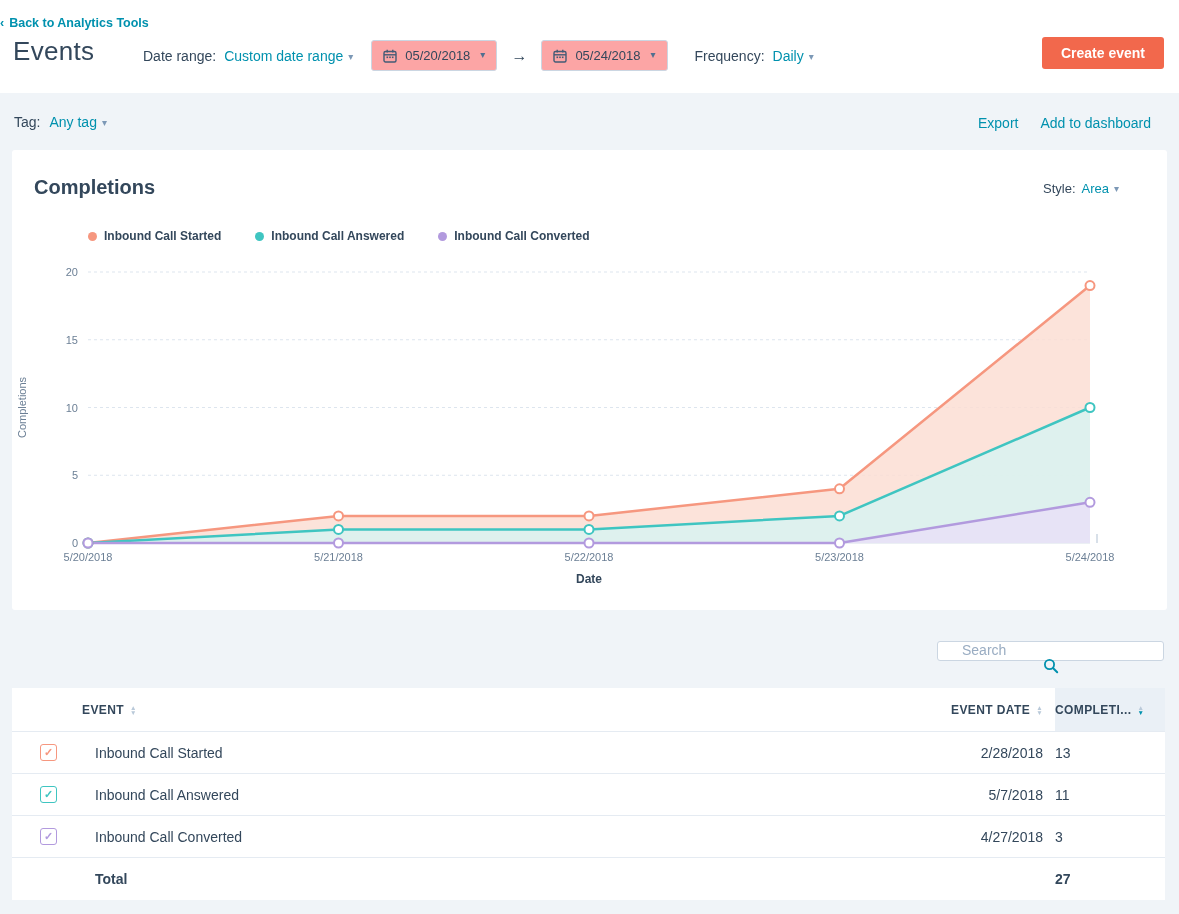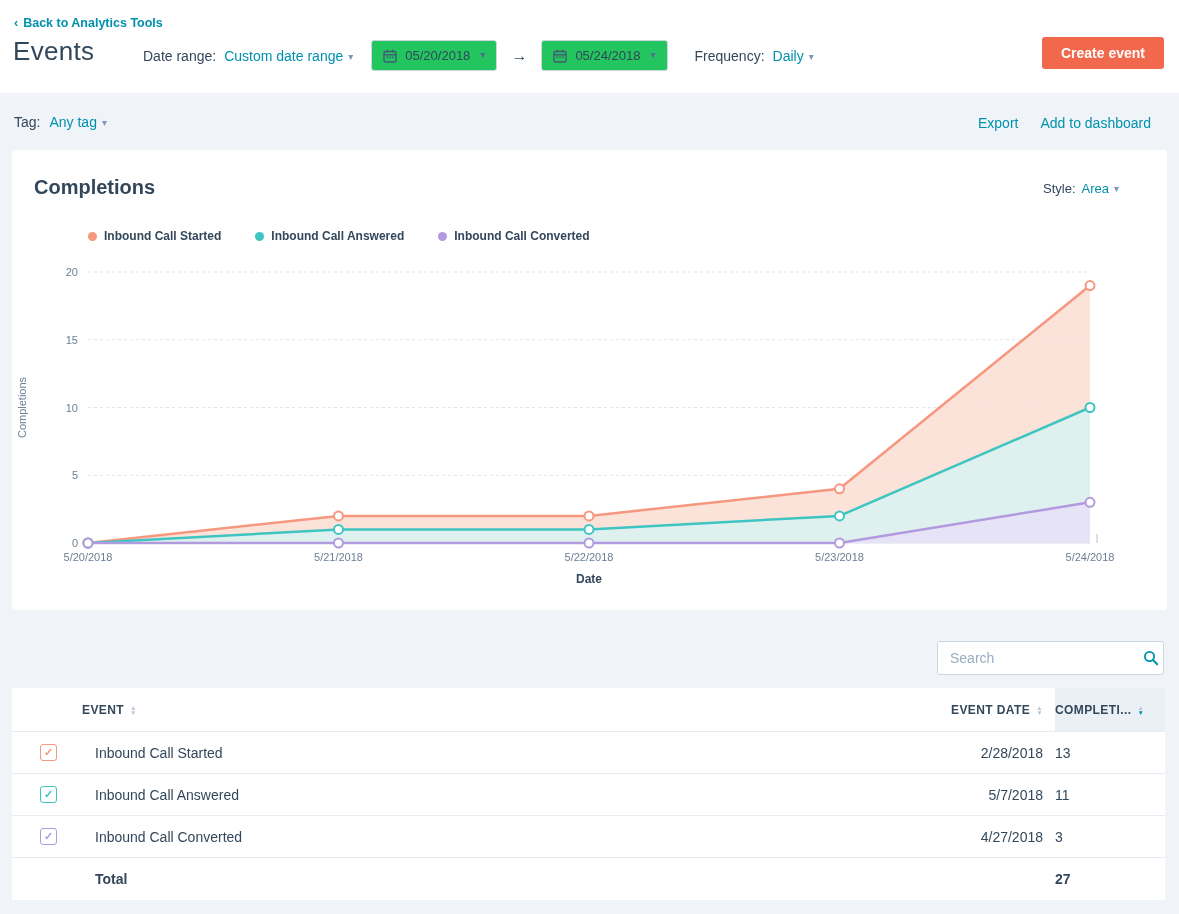--- a/index.html
+++ b/index.html
@@ -10,30 +10,30 @@
     color:#33475b;
     position:relative;
     overflow:hidden;
   }
   .teal { color:#0091ae; }
   .caret { display:inline-block; font-size:10px; color:#7c98b6; margin-left:5px; transform:translateY(-1px); }
   .caret::after { content:"▾"; }
 
   
   .top-bar { position:absolute; top:0; left:0; right:0; height:93px; background:#ffffff; }
-  .back-link { position:absolute; left:14px; top:16px; font-size:12.5px; font-weight:600; color:#0091ae; cursor:pointer; }
+  .back-link { position:absolute; left:0; top:16px; font-size:12.5px; font-weight:600; color:#0091ae; cursor:pointer; }
   .back-chevron { display:inline-block; margin-right:5px; font-weight:700; }
   .back-chevron::after { content:"‹"; }
   .page-title { position:absolute; left:13px; top:36px; font-size:26px; font-weight:400; letter-spacing:.3px; color:#33475b; }
 
   .range-row { position:absolute; left:115px; top:40px; display:flex; align-items:center; font-size:14px; }
   .range-label { margin-right:8px; color:#33475b;margin-left:28px; }
   .range-value { font-weight:500; cursor:pointer; }
   .date-box { display:flex; align-items:center; gap:8px; border:1px solid #cbd6e2; border-radius:3px;
-              height:31px; padding:0 11px; margin-left:18px; font-size:13px; color:#33475b; background:#22c55e; cursor:pointer; }
+              height:31px; padding:0 11px; margin-left:18px; font-size:13px; color:#33475b; background:#fca5a5; cursor:pointer; }
   .date-box .caret { color:#516f90; margin-left:2px; }
   .arrow-right { margin-left:14px; font-size:16px; color:#33475b; }
   .arrow-right::after { content:"→"; }
   .date-box.second { margin-left:14px; }
   .freq-group { margin-left:27px; display:flex; align-items:center; }
   .freq-label { margin-right:8px; }
 
   .create-btn { position:absolute; right:15px; top:37px; height:32px; line-height:32px; padding:0 19px;
                 background:#f2684c; color:#fff; font-size:14px; font-weight:600; border:none; border-radius:3px; cursor:pointer;
                 font-family:"Liberation Sans", sans-serif; }
@@ -54,22 +54,22 @@
   .legend { position:absolute; left:76px; top:79px; display:flex; gap:34px; align-items:center; }
   .legend-item { display:flex; align-items:center; gap:7px; }
   .legend-dot { width:9px; height:9px; border-radius:50%; }
   .legend-label { font-size:12px; font-weight:600; color:#33475b; }
   .chart-svg { position:absolute; left:0; top:97px; }
   .tick-label { font-family:"Liberation Sans",sans-serif; font-size:11px; fill:#6b7f95; }
   .axis-label-small { font-family:"Liberation Sans",sans-serif; font-size:11px; fill:#6b7f95; }
   .axis-label-bold { font-family:"Liberation Sans",sans-serif; font-size:12px; font-weight:700; fill:#33475b; }
 
   
-  .search-box { position:absolute; left:937px; top:641px; width:227px; height:34px; background:#fff;
-                border:1px solid #cbd6e2; border-radius:3px; display:flex; align-items:center; }
+  .search-box { position:absolute; left:937px; top:641px; width:227px; height:20px; background:#fff;
+                border:1px solid #cbd6e2; border-radius:3px; display:flex; align-items:center;flex-direction:column; }
   .search-box input { flex:1; border:none; outline:none; padding:0 8px 0 12px; font-size:14px; color:#33475b;
                       font-family:"Liberation Sans",sans-serif; background:transparent; }
   .search-box input::placeholder { color:#99acc2; }
   .search-icon { width:30px; display:flex; justify-content:center; cursor:pointer; }
 
   
   .events-table { position:absolute; left:12px; top:688px; width:1153px; background:#fff; }
   .t-row { display:flex; align-items:stretch; }
   .t-head { height:43px; font-size:12px; font-weight:600; letter-spacing:.4px; color:#33475b; }
   .t-body-row { height:42px; border-top:1px solid #e5ebf2; font-size:14px; color:#33475b; }

